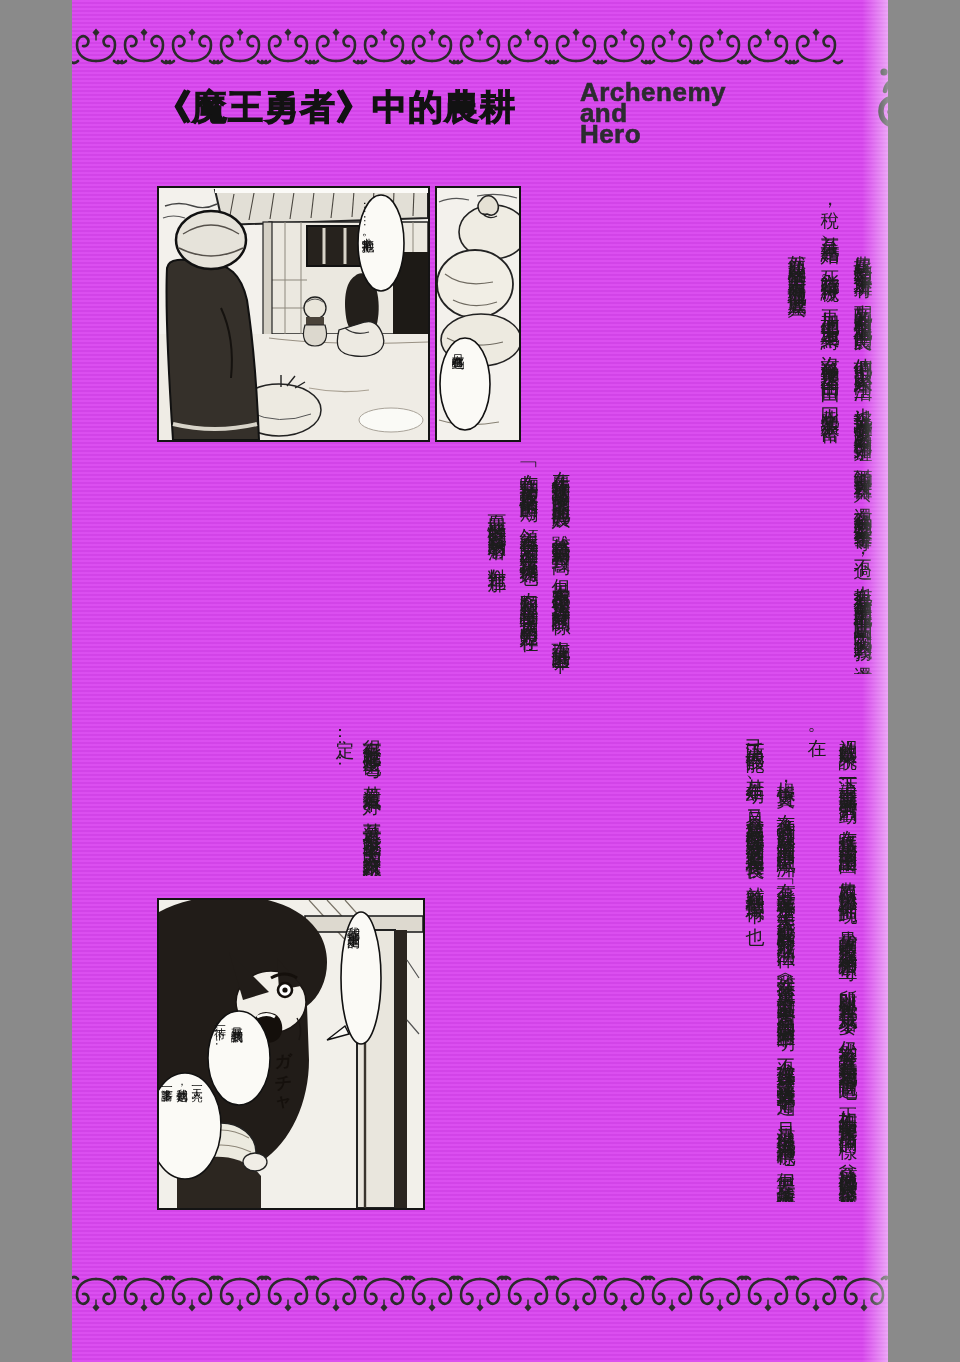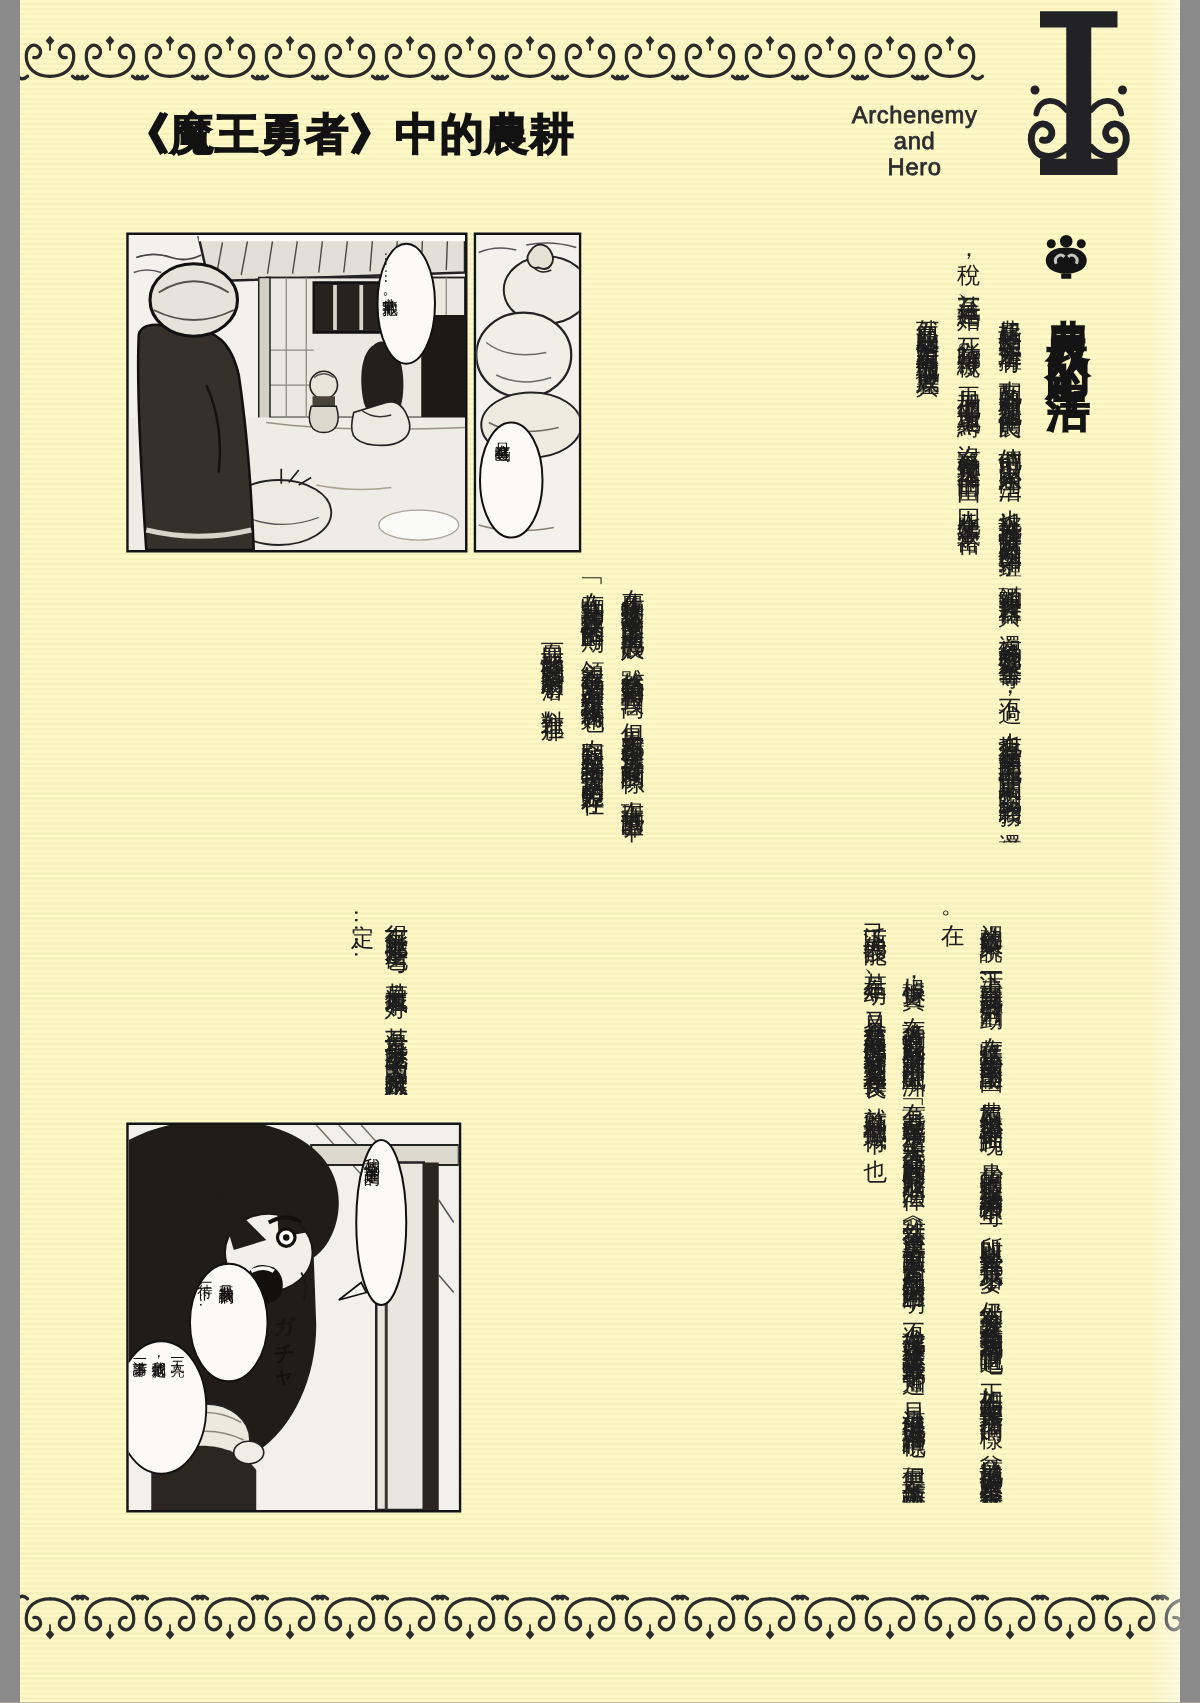--- a/index.html
+++ b/index.html
@@ -1,34 +1,34 @@
 <!DOCTYPE html>
 <html><head>
 <meta charset="utf-8">
 <style>
   html,body{margin:0;padding:0;background:#8a8a8a;}
   .page{
-    position:relative;width:928px;height:1362px;margin:0 auto;
-    background:#fef9c3;overflow:hidden;
+    position:relative;width:816px;height:1362px;margin:0 auto;
+    background:#d946ef;overflow:hidden;
     font-family:"Liberation Sans","DejaVu Sans",sans-serif;color:#1b1b1b;
   }
   .texture{position:absolute;inset:0;pointer-events:none;
     background:repeating-linear-gradient(0deg,rgba(255,255,255,.05) 0 2px,rgba(0,0,0,.03) 2px 4px);}
   .edge-light{position:absolute;top:0;right:0;width:26px;height:100%;
     background:linear-gradient(to right,rgba(255,255,255,0),rgba(255,255,255,.5));}
 
   
   .orn{position:absolute;left:0;}
   .orn svg{display:block;}
 
   
   .cjk-title{position:absolute;left:84px;top:84px;font-size:35px;font-weight:bold;
     letter-spacing:1px;color:#121212;-webkit-text-stroke:1.2px #121212;white-space:nowrap;}
-  .en-title{position:absolute;right:162px;top:82px;text-align:center;font-size:19px;
-    font-weight:normal;line-height:21px;color:#2c2c30;letter-spacing:.5px;white-space:pre-line;
+  .en-title{position:absolute;right:162px;top:82px;text-align:left;font-size:26px;
+    font-weight:bold;line-height:21px;color:#2c2c30;letter-spacing:.5px;white-space:pre-line;
     -webkit-text-stroke:.6px #2c2c30;}
   .deco-i{position:absolute;left:804px;top:6px;width:86px;height:146px;}
 
   
   .sec{position:absolute;left:810px;top:186px;width:54px;text-align:center;}
   .sec-icon{display:block;margin:0 auto 4px auto;}
   .sec-label{writing-mode:vertical-rl;text-orientation:mixed;font-size:35px;font-weight:bold;
     letter-spacing:14px;color:#141414;-webkit-text-stroke:1px #141414;margin:0 auto;}
 
   

